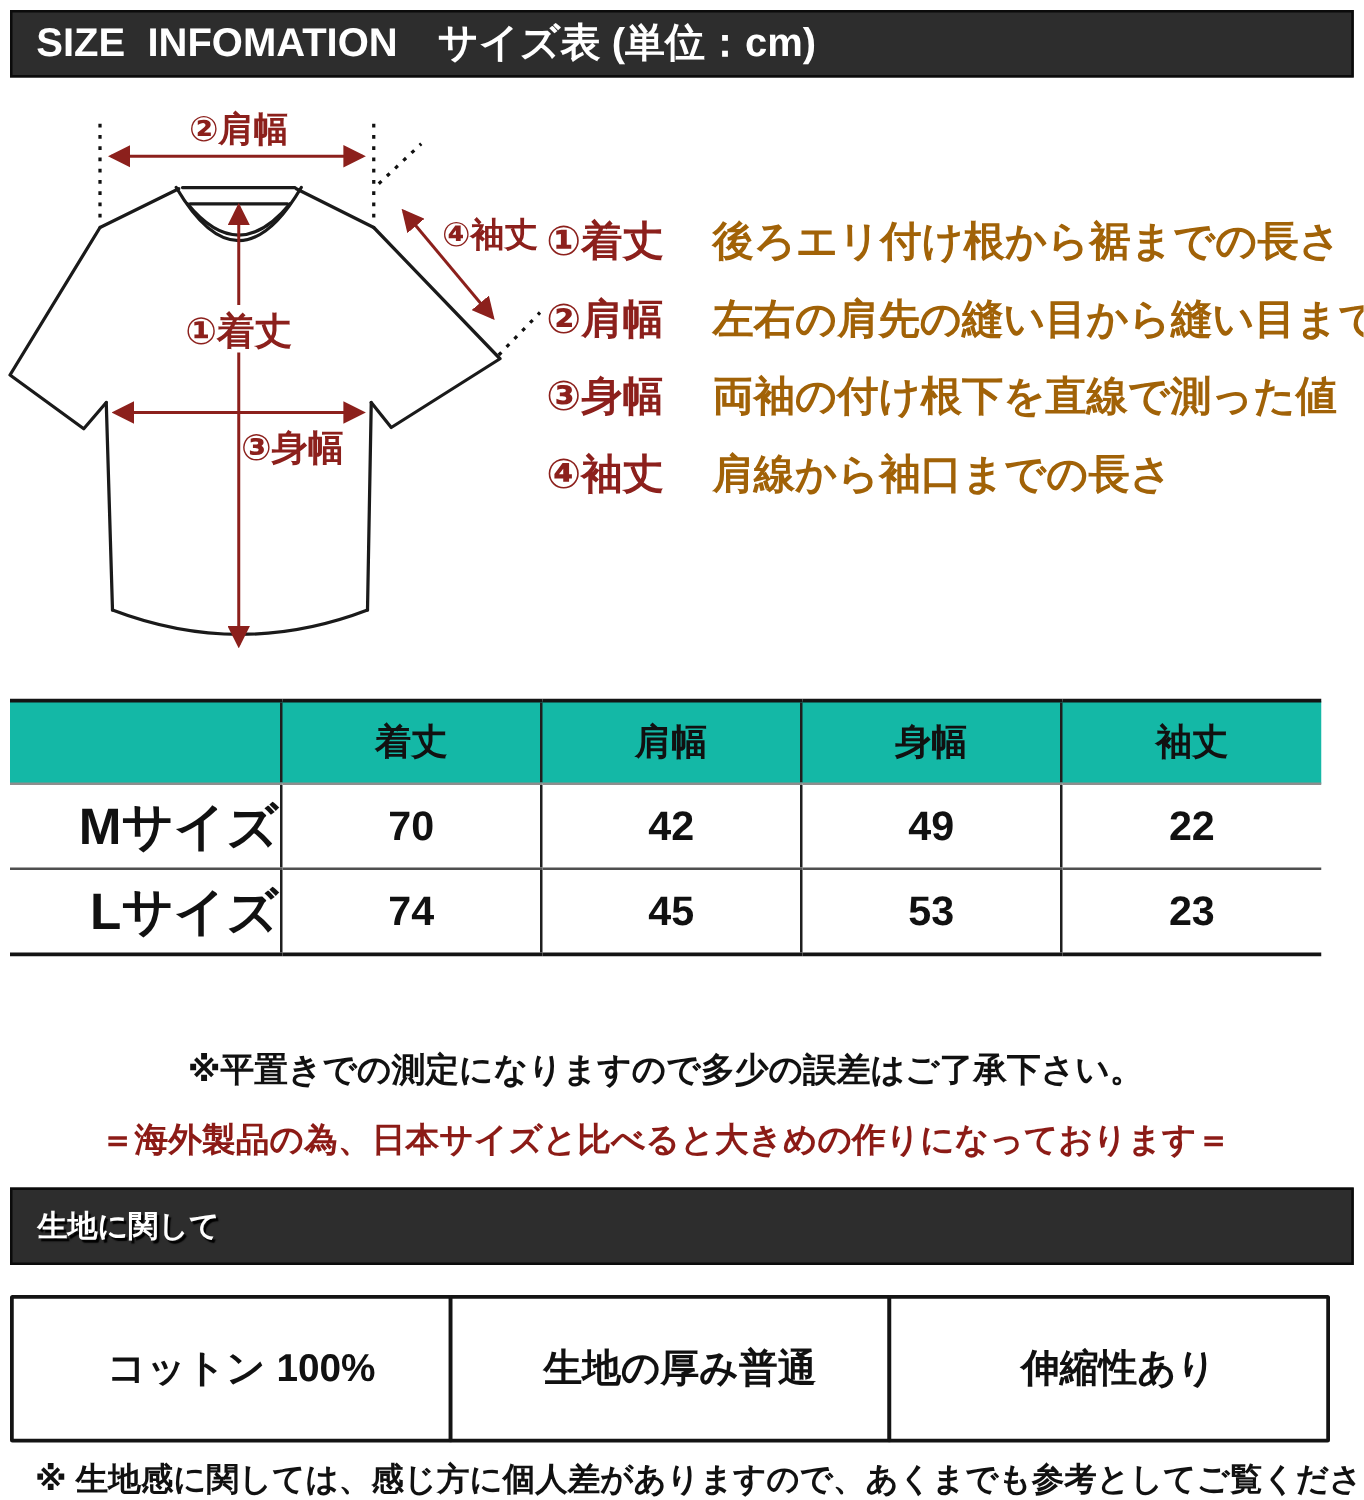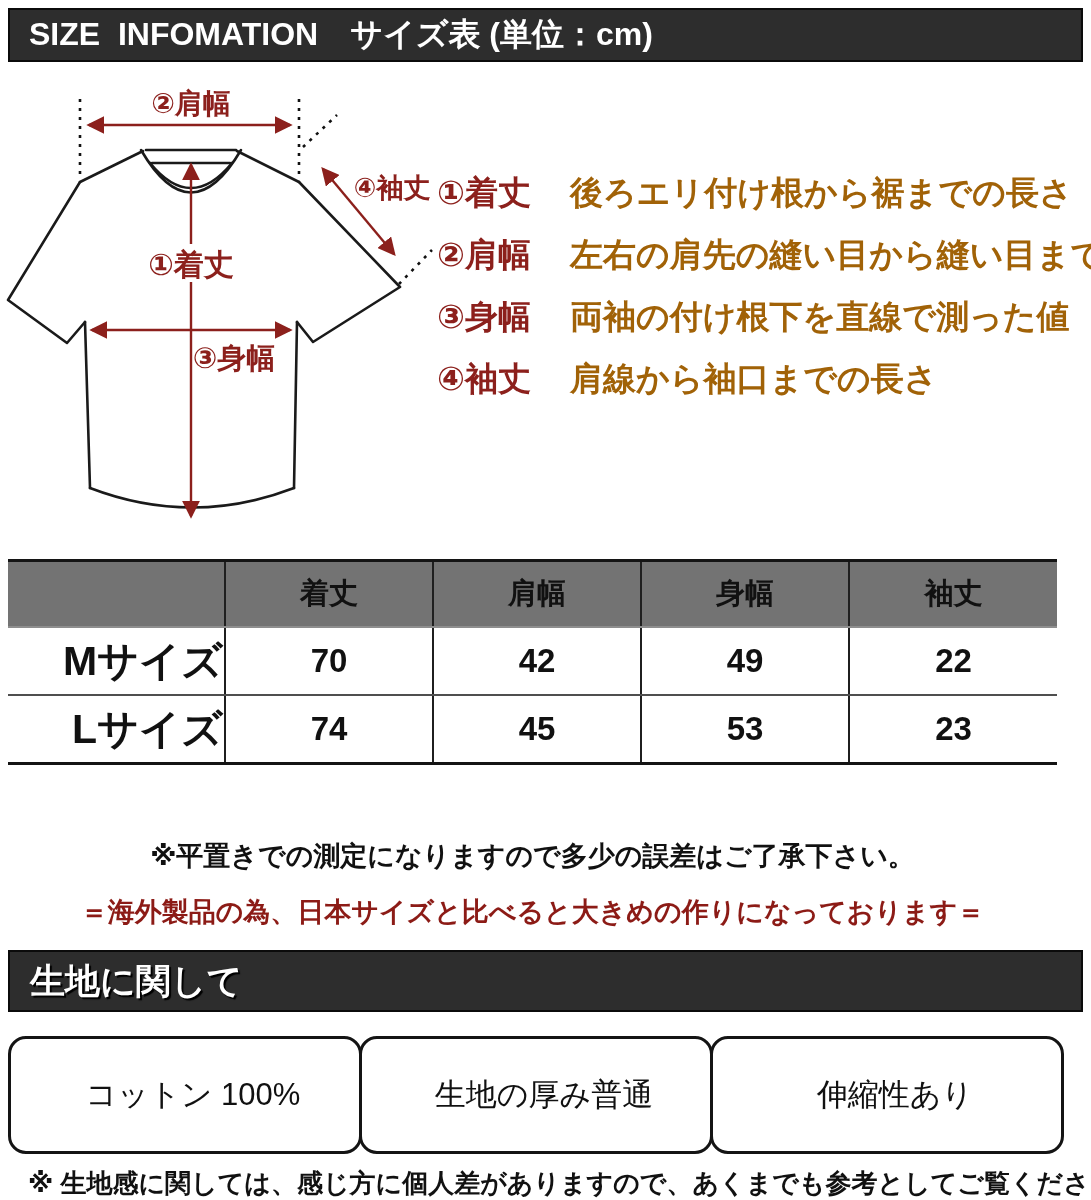--- a/index.html
+++ b/index.html
@@ -5,53 +5,53 @@
   html,body{margin:0;padding:0;background:#fff;}
   .page{
     position:relative;width:1091px;height:1200px;background:#ffffff;
     font-family:"Liberation Sans","DejaVu Sans",sans-serif;color:#111;overflow:hidden;
   }
   .bar{
     position:absolute;background:#2d2d2d;border:2px solid #0b0b0b;box-sizing:border-box;
     color:#ffffff;display:flex;align-items:center;font-weight:bold;
   }
   #header-bar{left:8px;top:8px;width:1075px;height:54px;font-size:32px;padding-left:19px;white-space:pre;}
-  #fabric-bar{left:8px;top:950px;width:1075px;height:62px;font-size:35px;padding-left:20px;text-shadow:2px 2px 1px #000;}
+  #fabric-bar{left:8px;top:950px;width:1075px;height:62px;font-size:24px;padding-left:20px;text-shadow:2px 2px 1px #000;}
 
   
   .legend{position:absolute;left:437px;top:162px;}
   .legend-item{height:62px;display:flex;align-items:center;font-size:33px;font-weight:bold;white-space:nowrap;}
   .legend-label{color:#8c201c;margin-right:14px;}
   .legend-desc{color:#a16207;margin-left:25px;}
 
   
   table.size-table{
     position:absolute;left:8px;top:559px;width:1049px;border-collapse:collapse;table-layout:fixed;
     text-align:center;font-weight:bold;
   }
   table.size-table col.c0{width:217px;}
   table.size-table col.cn{width:208px;}
   table.size-table th{
-    height:62px;background:#737373;font-size:29px;
+    height:62px;background:#14b8a6;font-size:29px;
     border-top:3px solid #141414;border-bottom:2px solid #8e8e8e;
   }
   table.size-table td{height:64px;font-size:33px;border-bottom:2px solid #4f4f4f;background:#fff;}
   table.size-table td.size-label{font-size:41px;text-align:right;}
   table.size-table tr:last-child td{border-bottom:3px solid #141414;}
   table.size-table th + th, table.size-table td + td{border-left:2px solid #1f1f1f;}
 
   .note{position:absolute;left:0;width:1065px;text-align:center;font-weight:bold;font-size:27px;}
   #note-measure{top:838px;color:#111;}
   #note-oversea{top:894px;color:#8c1b16;}
 
   
   #features{position:absolute;left:8px;top:1036px;width:1056px;height:118px;display:flex;}
   .feature{
-    flex:1;margin-left:-3px;border:3px solid #141414;border-radius:18px;background:#fff;
-    display:flex;align-items:center;justify-content:center;font-size:31px;font-weight:normal;box-sizing:border-box;padding-left:16px;
+    flex:1;margin-left:-3px;border:3px solid #141414;border-radius:2px;background:#fff;
+    display:flex;align-items:center;justify-content:center;font-size:31px;font-weight:bold;box-sizing:border-box;padding-left:16px;
   }
   .feature:first-child{margin-left:0;}
   #fabric-note{position:absolute;left:28px;top:1166px;font-size:26px;font-weight:bold;color:#111;white-space:nowrap;}
 
   
   #diagram{position:absolute;left:0;top:85px;width:450px;height:465px;}
   #diagram svg{display:block;}
   .shirt-line{stroke:#1a1a1a;stroke-width:2.6;fill:none;stroke-linejoin:round;stroke-linecap:round;}
   .guide-dot{stroke:#111;stroke-width:2.6;stroke-dasharray:3 6;fill:none;}
   .meas{stroke:#8c201c;stroke-width:2.4;fill:none;}

